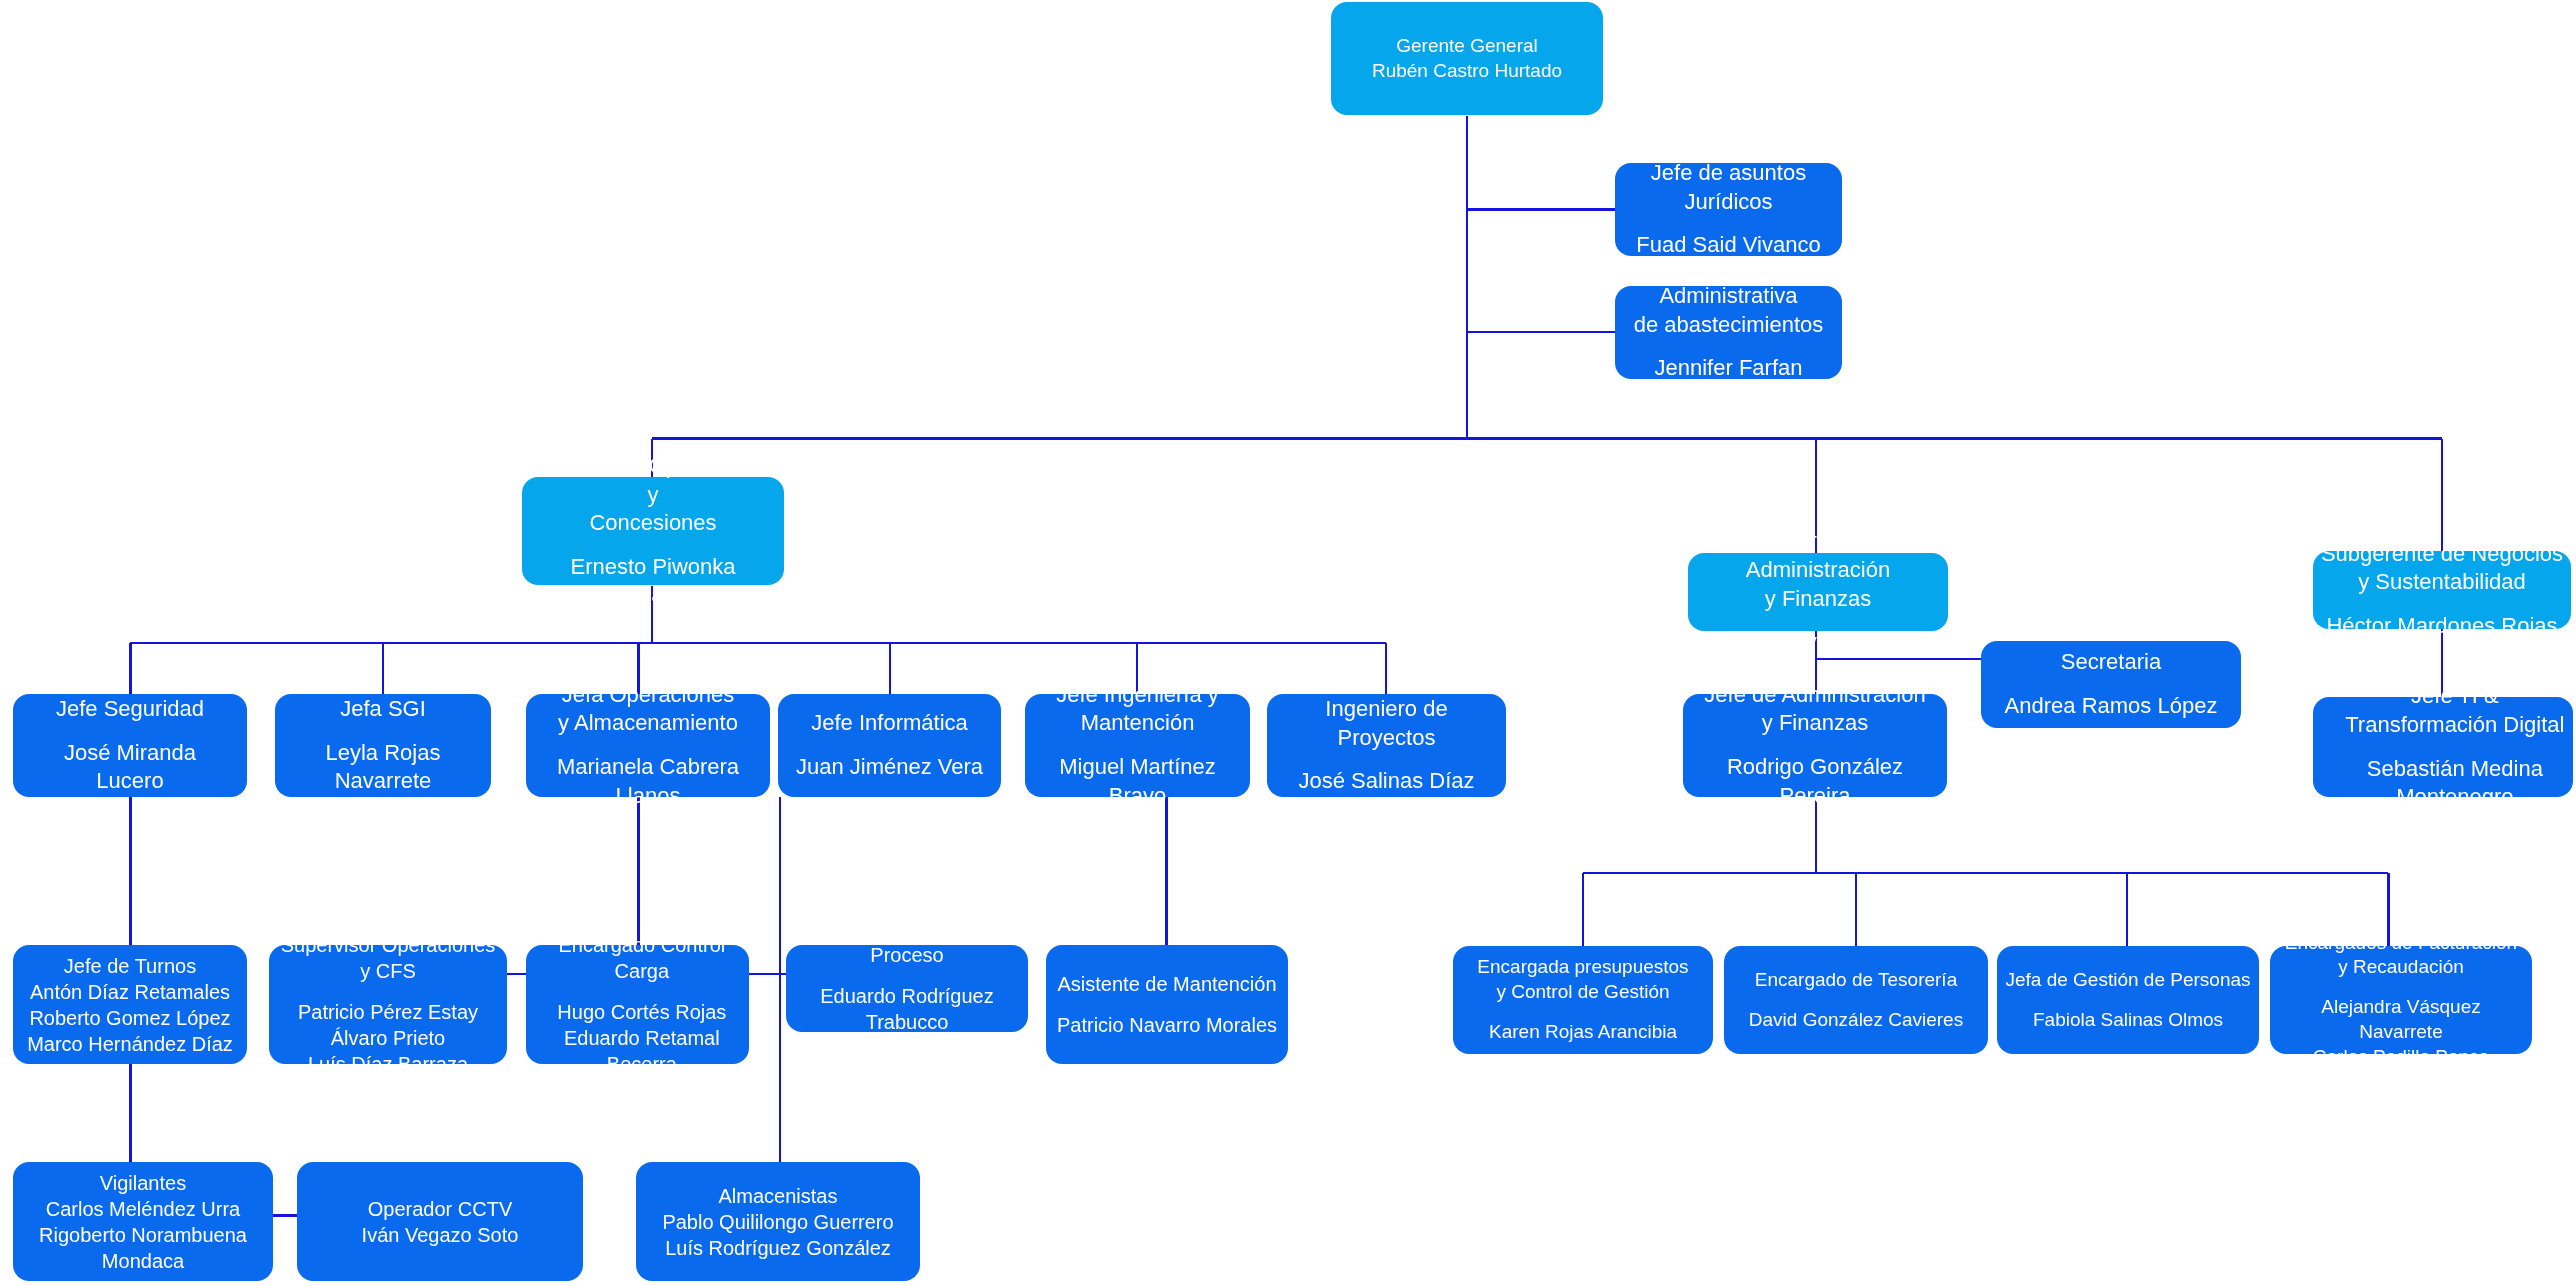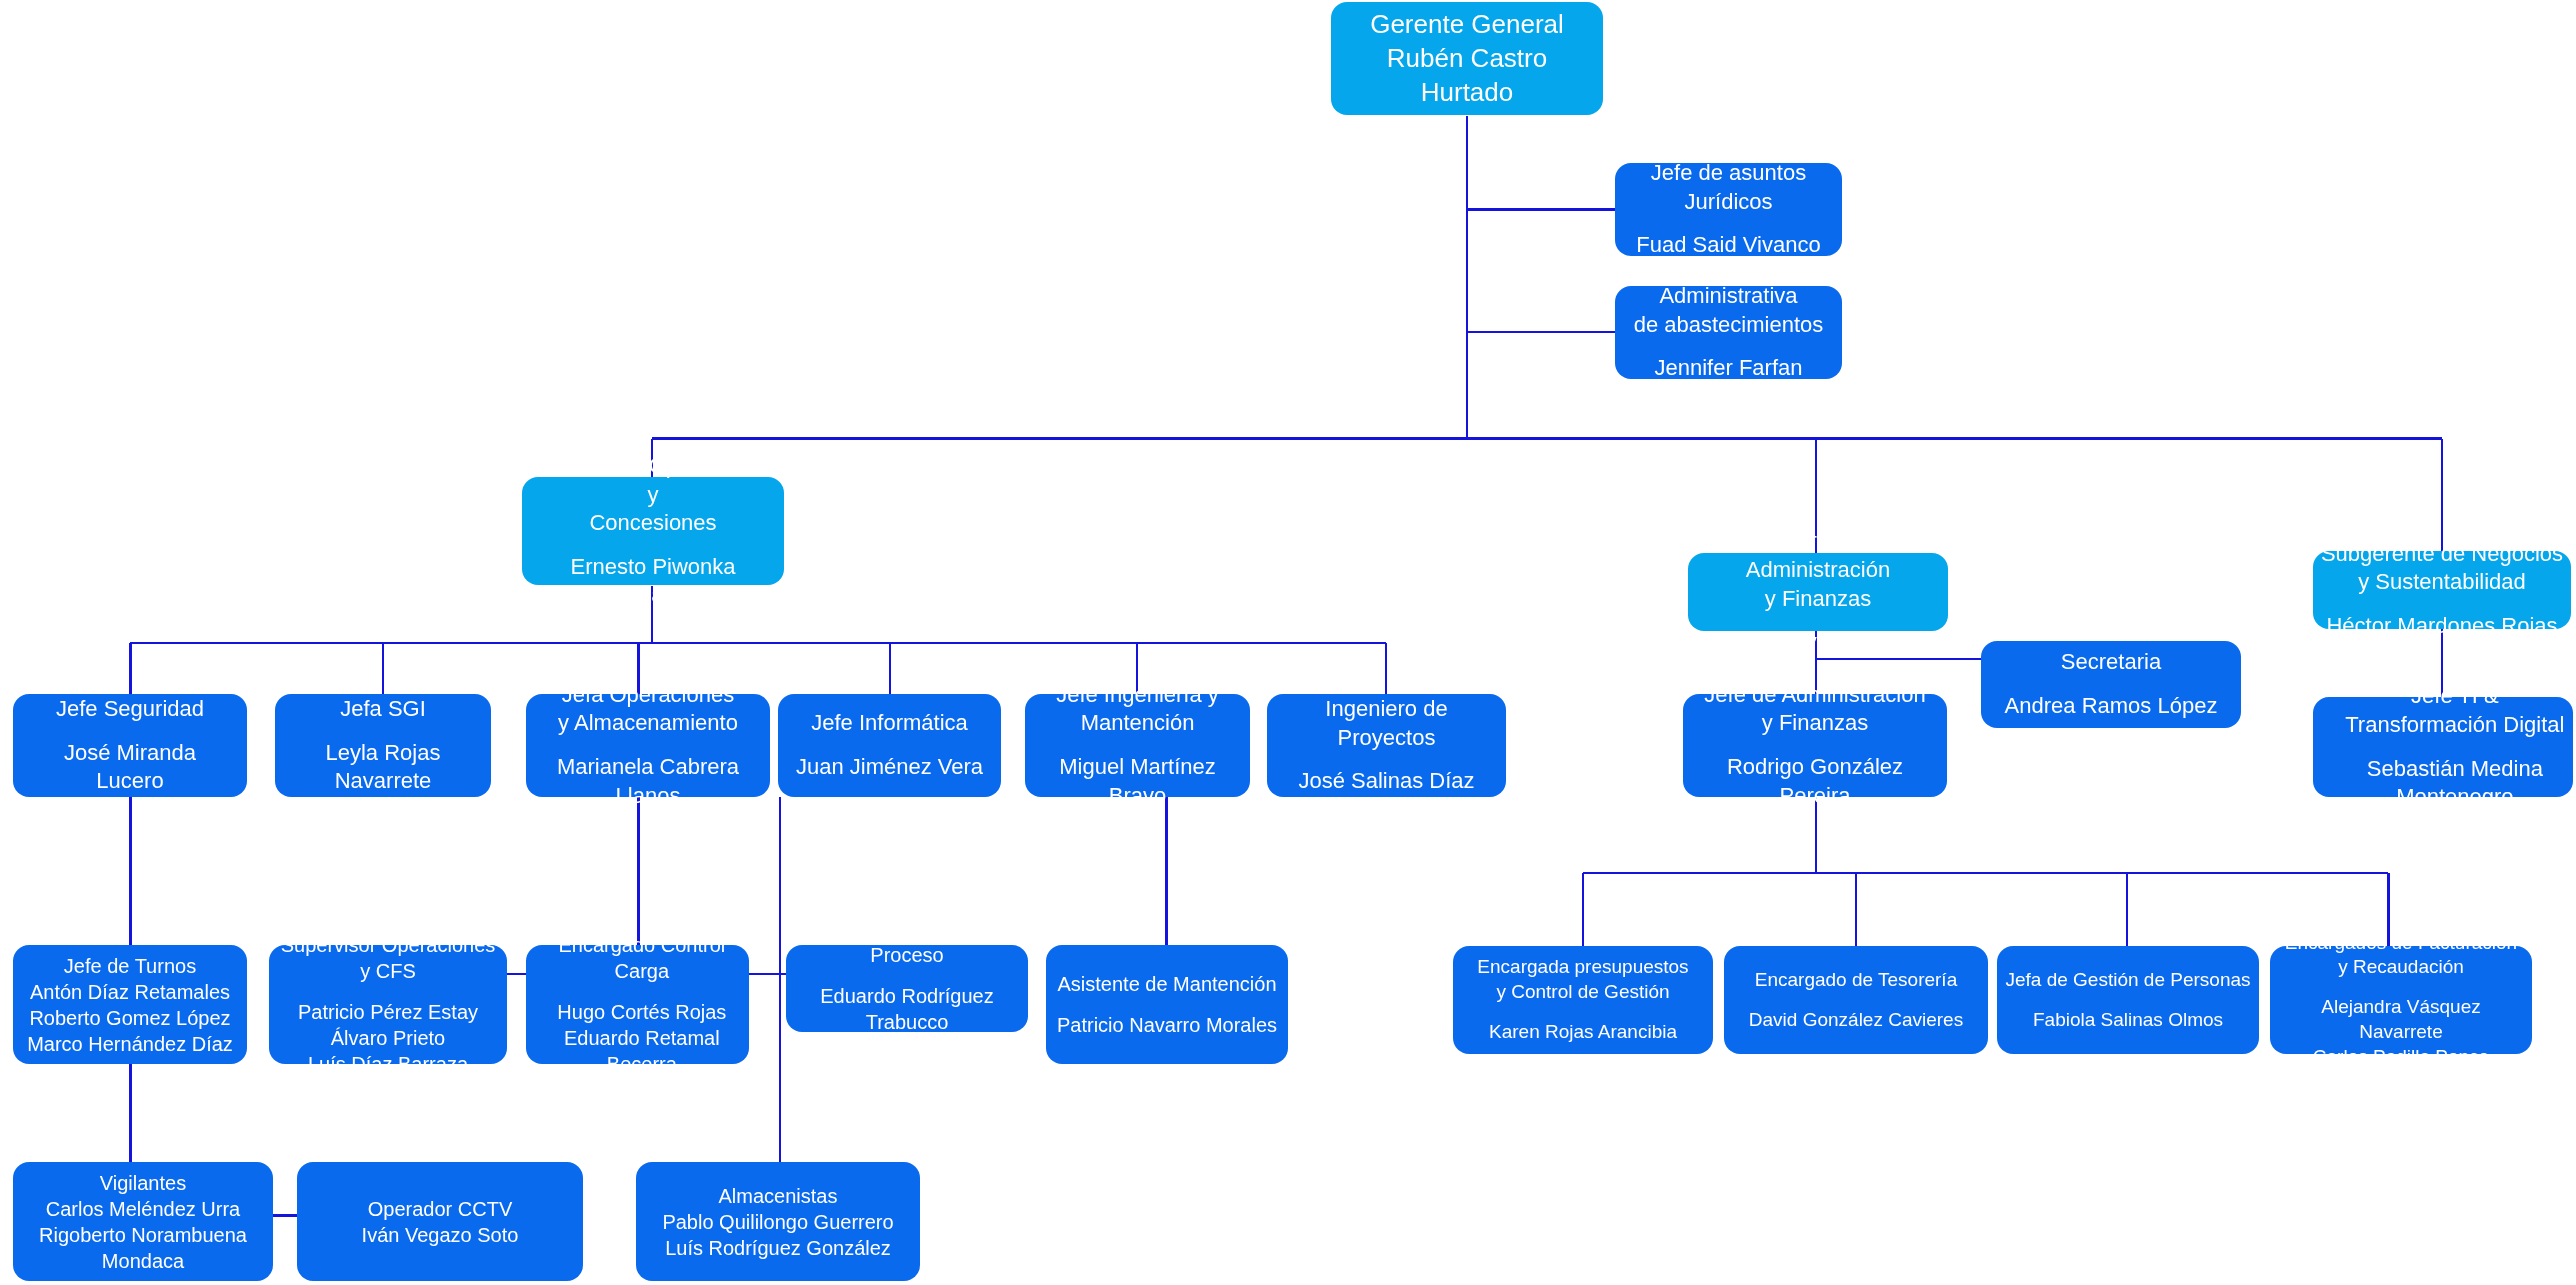--- a/index.html
+++ b/index.html
@@ -47,21 +47,21 @@
     width: 100%;
     white-space: pre-line;
   }
   .node-people {
     display: block;
     width: 100%;
     white-space: pre-line;
   }
   .gap-sm .node-people { margin-top: 15px; }
   .gap-lg .node-people { }
-  .fs-29 { font-size: 26px; }
+  .fs-29 { font-size: 19px; }
   .fs-28 { font-size: 22px; }
   .fs-27 { font-size: 20px; }
   .fs-26 { font-size: 19px; }
 </style>
 </head>
 <body>
 
 <div id="chart-root">
 
   <svg class="conn-layer" width="2576" height="1285" viewBox="0 0 3518 1755" xmlns="http://www.w3.org/2000/svg">

